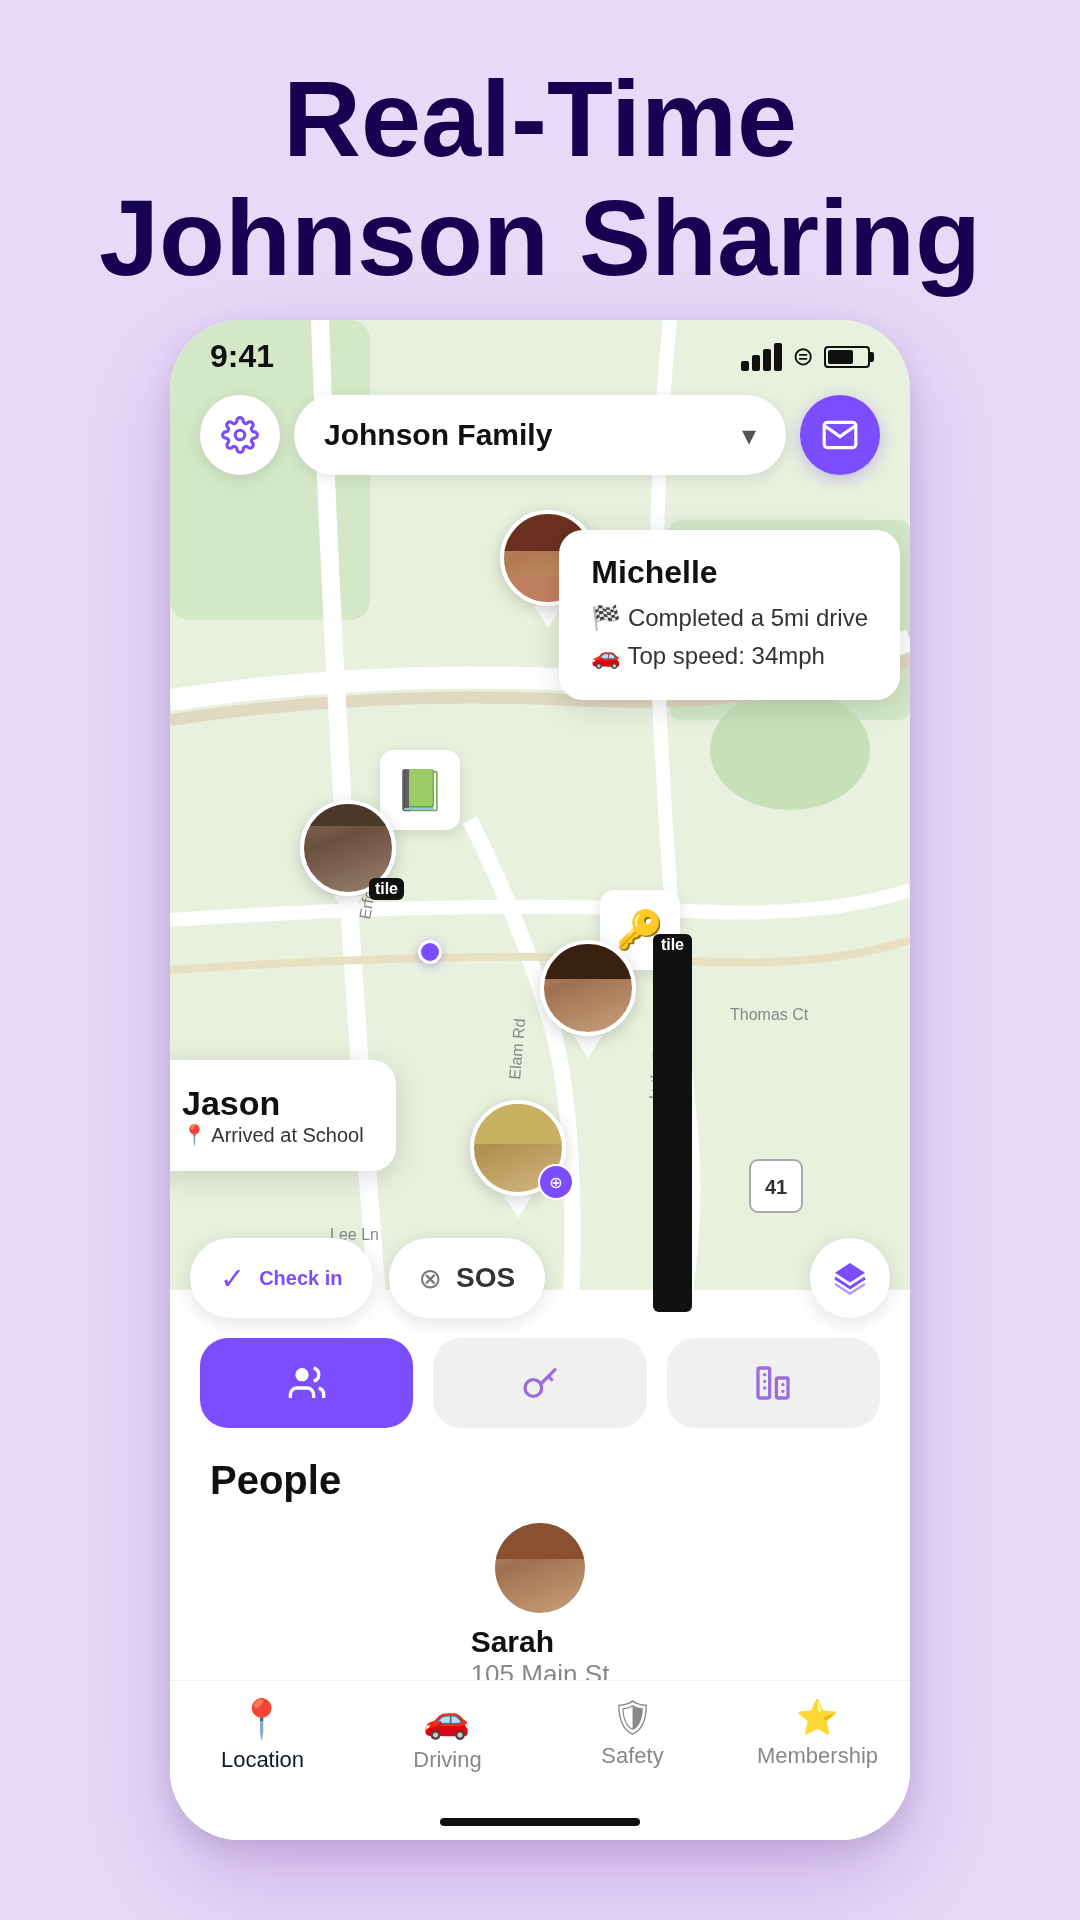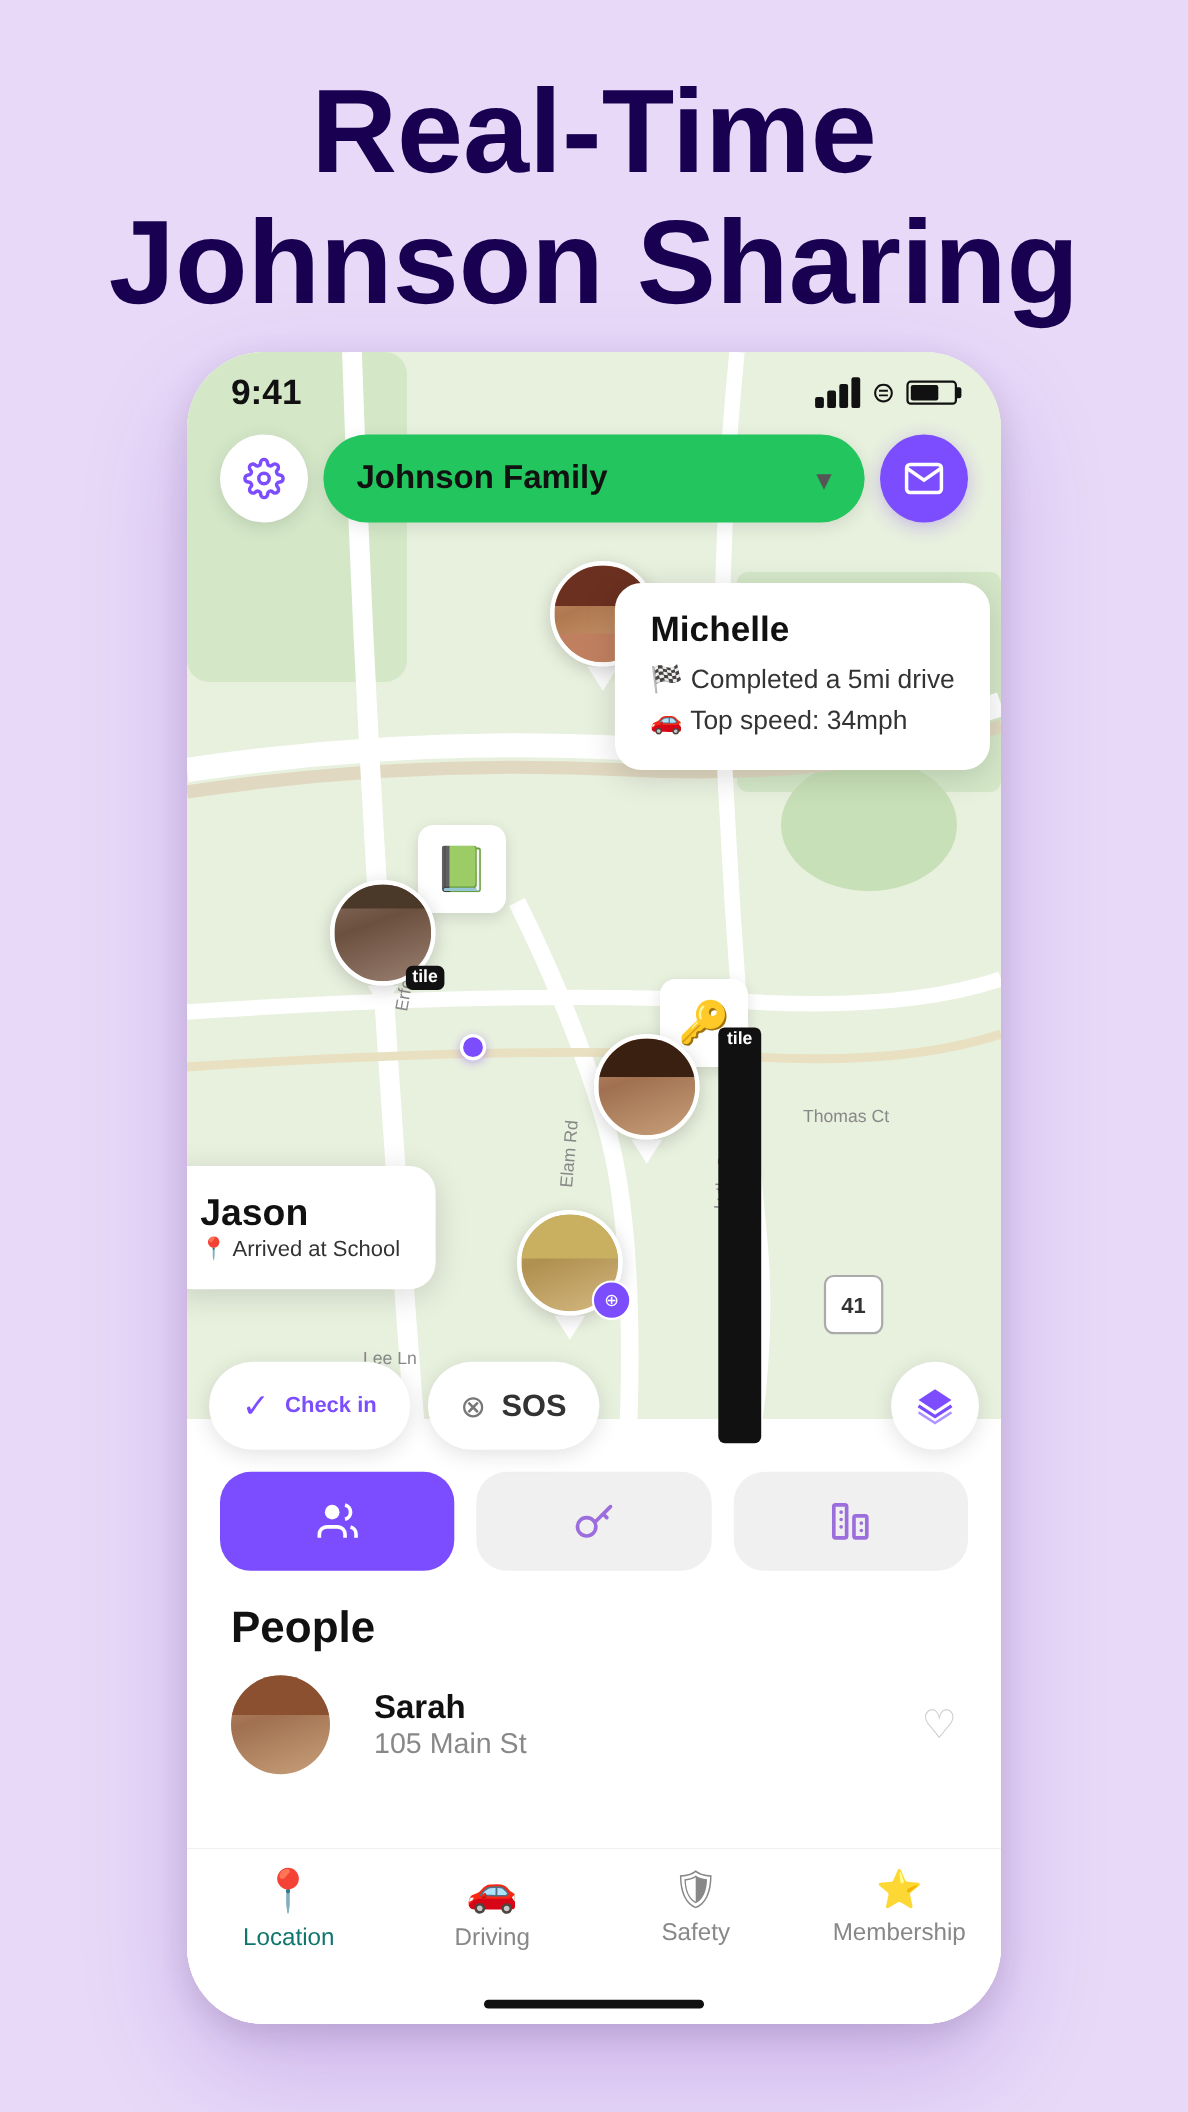--- a/index.html
+++ b/index.html
@@ -126,21 +126,21 @@
       background: #fff;
       border-radius: 50%;
       display: flex;
       align-items: center;
       justify-content: center;
       box-shadow: 0 4px 16px rgba(0,0,0,0.12);
     }
     .settings-btn svg { width: 38px; height: 38px; }
     .family-dropdown {
       flex: 1;
-      background: #22c55e;
+      background: #ffffff;
       border-radius: 50px;
       height: 80px;
       display: flex;
       align-items: center;
       justify-content: space-between;
       padding: 0 30px;
       box-shadow: 0 4px 16px rgba(0,0,0,0.10);
     }
     .family-name {
       font-size: 30px;
@@ -295,21 +295,22 @@
     }
     .people-title {
       font-size: 40px;
       font-weight: 800;
       color: #111;
       margin-bottom: 20px;
     }
     .person-row {
       display: flex;
       align-items: center;
-      gap: 40px;
+      gap: 12px;
+      flex-direction: column;
     }
     .person-avatar {
       width: 90px;
       height: 90px;
       border-radius: 50%;
       overflow: hidden;
       background: #ddd;
       flex-shrink: 0;
     }
     .person-info .pname {
@@ -604,21 +605,21 @@
         </div>
         <span class="heart-icon">♡</span>
       </div>
     </div>
 
   </div>
 
   <div class="bottom-nav">
     <div class="nav-item active">
       <span class="nav-icon">📍</span>
-      <span class="nav-label" style="color:#0f766e;">Location</span>
+      <span class="nav-label" style="color:#0f172a;">Location</span>
     </div>
     <div class="nav-item">
       <span class="nav-icon" style="color:#888;">🚗</span>
       <span class="nav-label">Driving</span>
     </div>
     <div class="nav-item">
       <span style="font-size:34px;color:#888;">🛡</span>
       <span class="nav-label">Safety</span>
     </div>
     <div class="nav-item">

